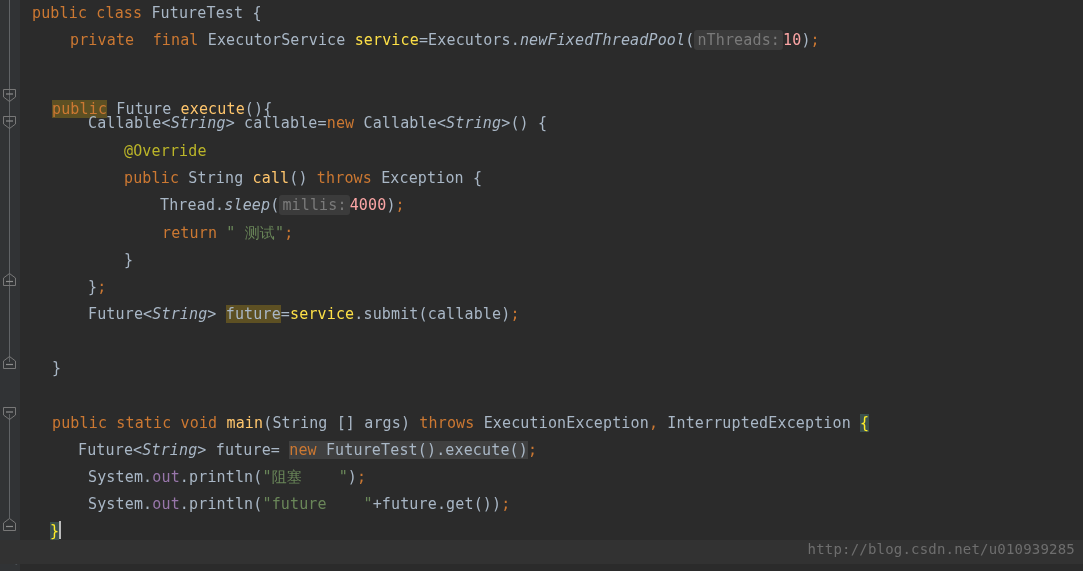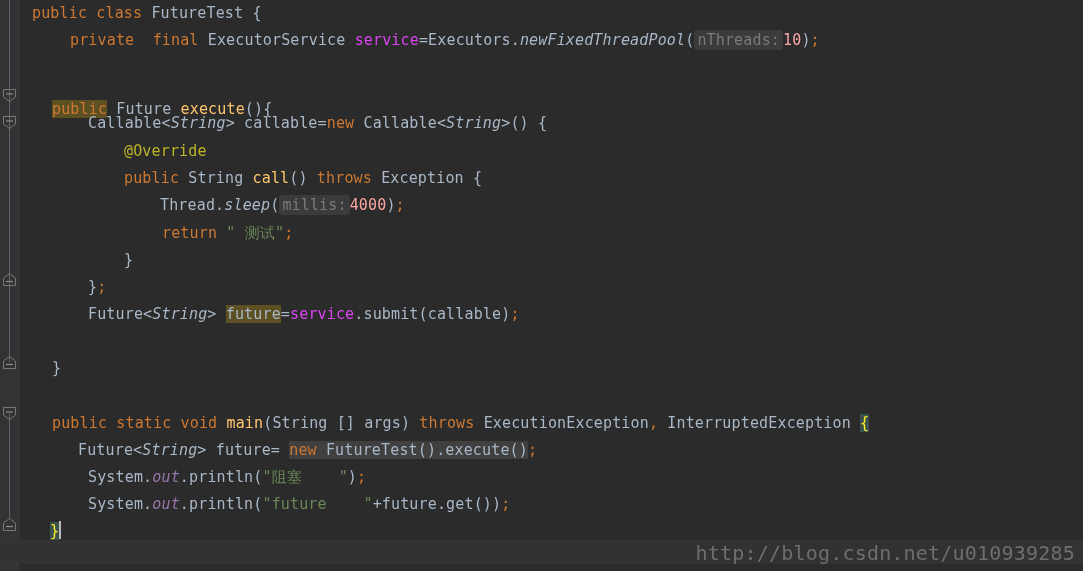--- a/index.html
+++ b/index.html
@@ -60,22 +60,22 @@
     font-size: 15px;
     font-family: "DejaVu Sans Mono", "Liberation Mono", monospace;
     letter-spacing: 0.15px;
     color: #a9b7c6;
   }
 
   
   .kw   { color: #cc7832; }          
   .type { color: #a9b7c6; }          
   .cls  { color: #a9b7c6; }
-  .fld  { color: #d946ef; }          
-  .sfld { color: #9876aa; font-style: italic; }
+  .fld  { color: #fde047; }          
+  .sfld { color: #9876aa; }
   .smth { color: #a9b7c6; font-style: italic; }  
   .mth  { color: #ffc66d; }          
   .num  { color: #fca5a5; }          
   .str  { color: #6a8759; }          
   .anno { color: #bbb529; }          
   .punc { color: #a9b7c6; }
   .semi { color: #cc7832; }
   .ang  { color: #a9b7c6; font-style: italic; }
   .brkt { color: #a9b7c6; }
 
@@ -109,21 +109,21 @@
   .bottom-band {
     position: absolute;
     left: 0;
     width: 1083px;
     background: #323232;
   }
   .watermark {
     position: absolute;
     right: 8px;
     color: #6e6e6e;
-    font-size: 20px;
+    font-size: 14px;
     font-family: "DejaVu Sans Mono", "Liberation Mono", monospace;
     white-space: pre;
     letter-spacing: 0.2px;
   }
 </style>
 </head>
 <body>
 
 <div id="editor-root">
 

